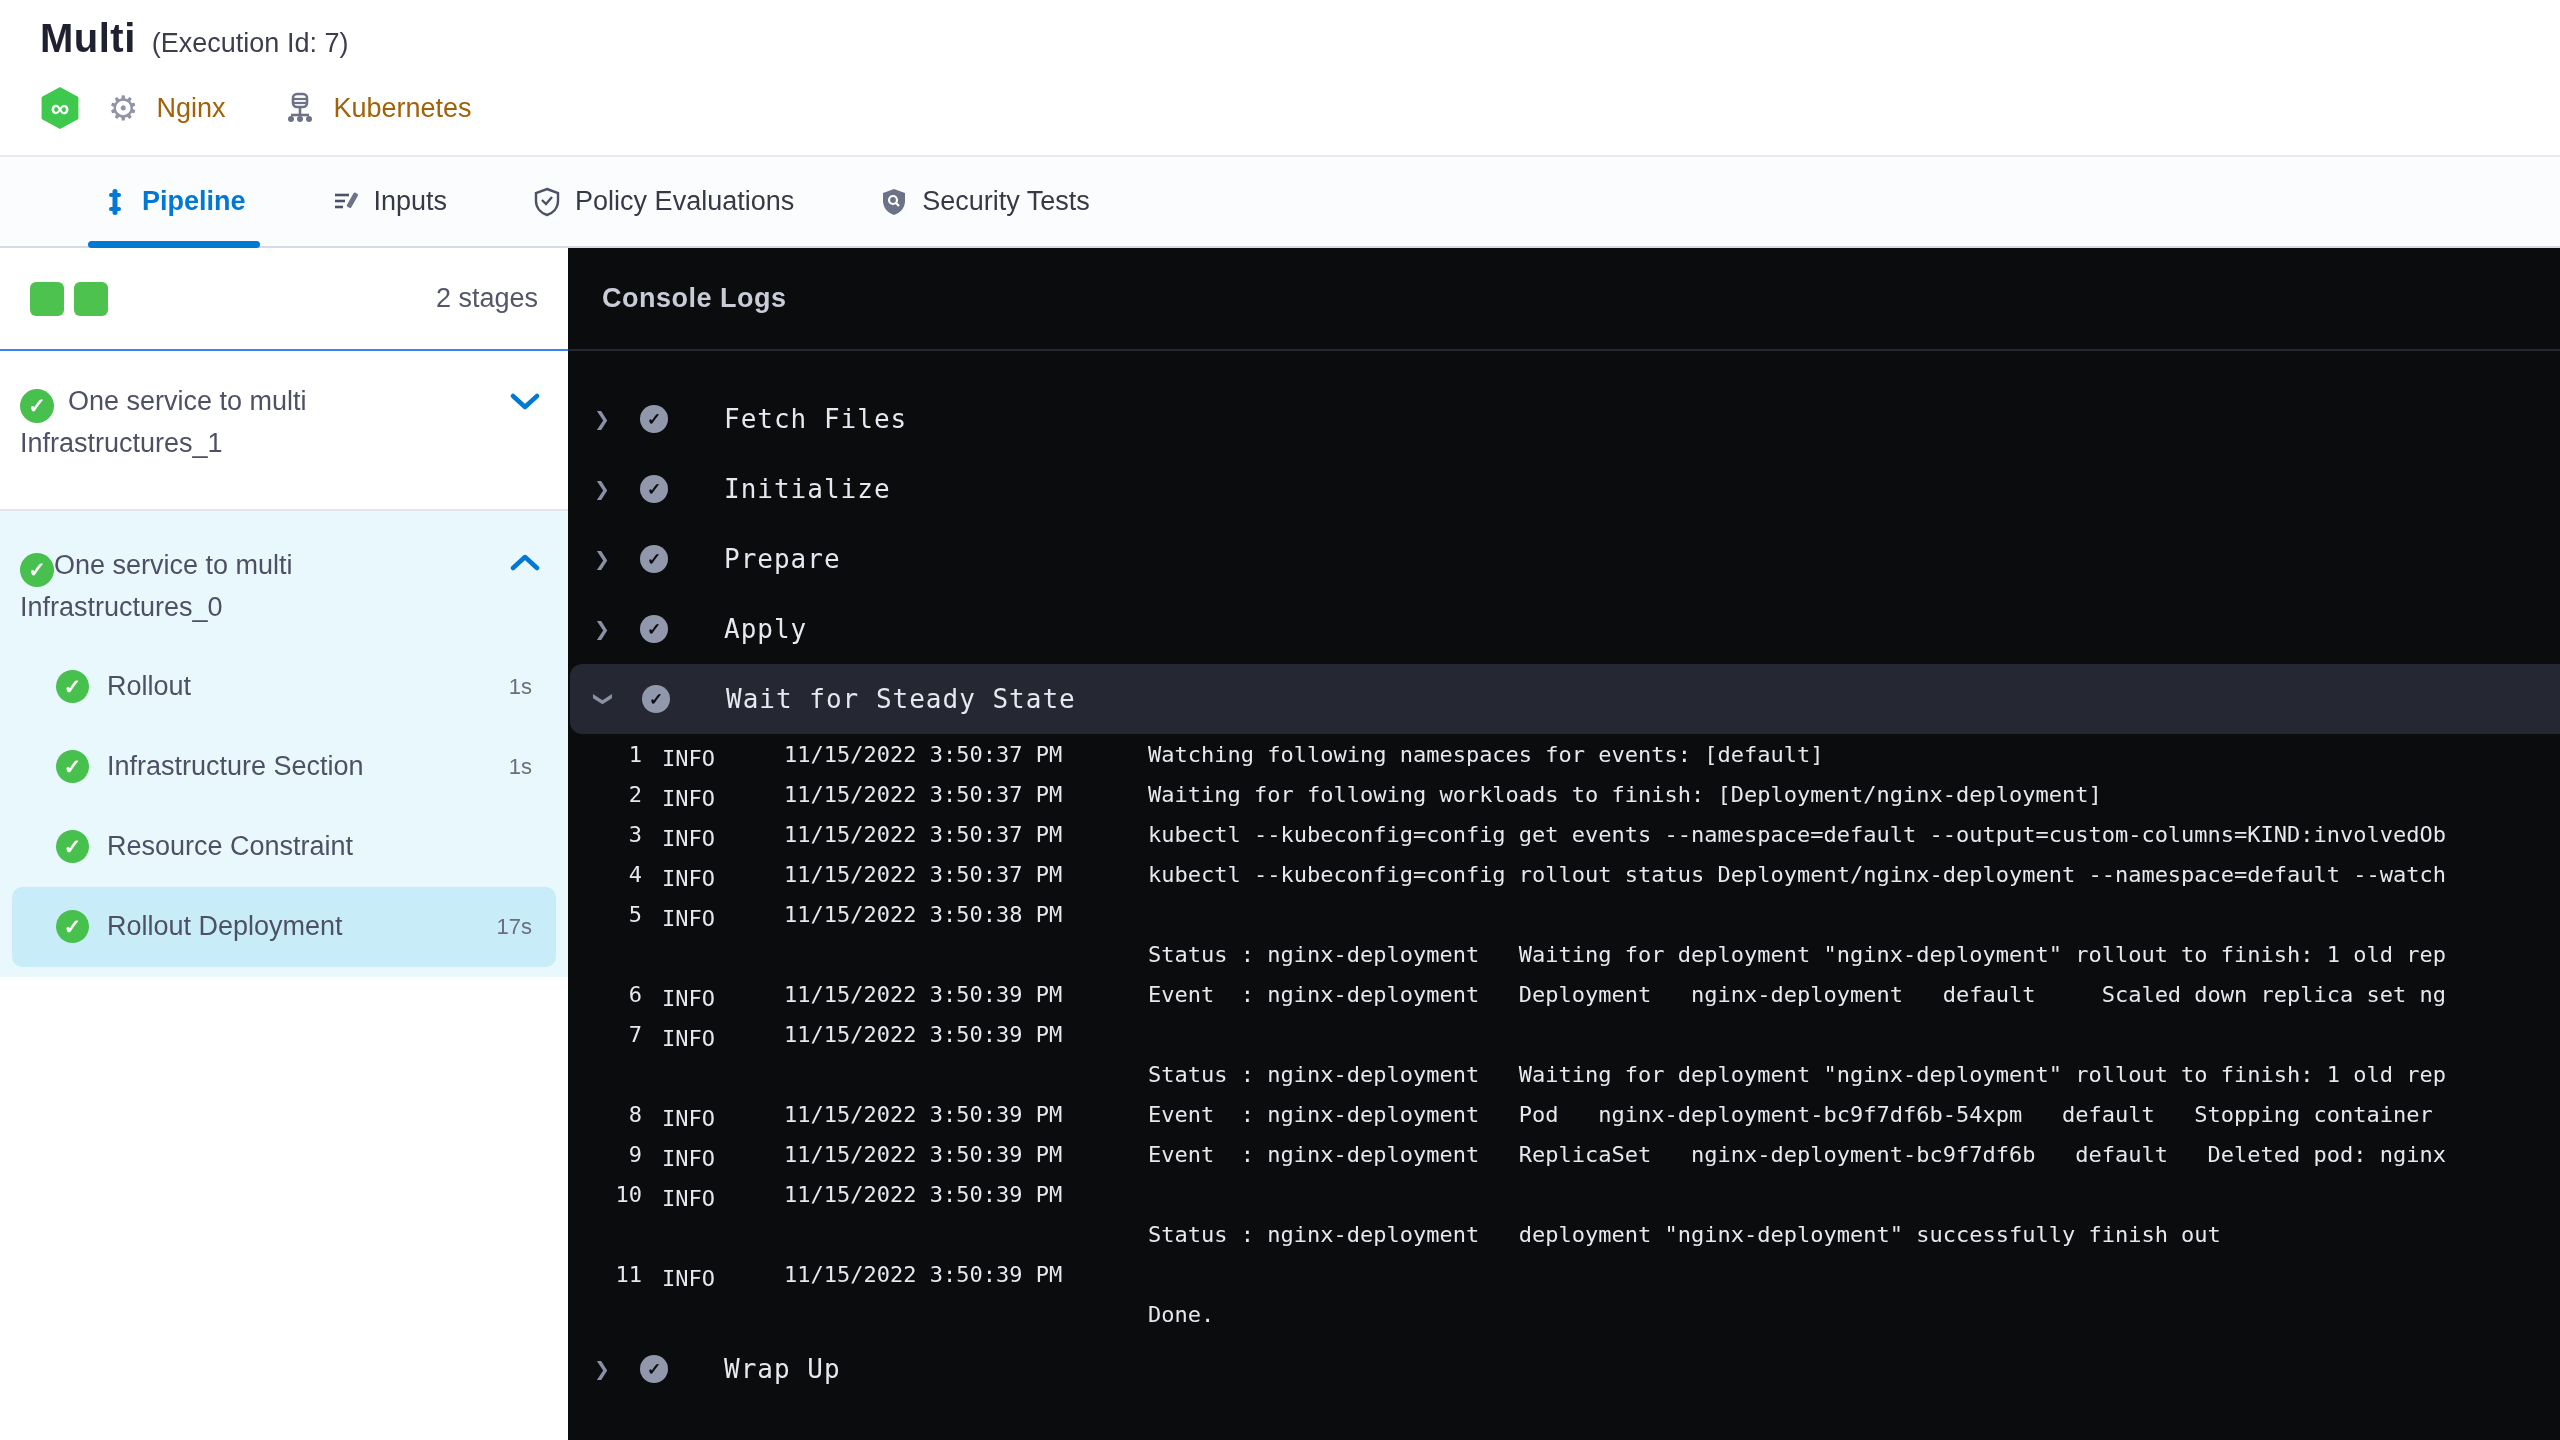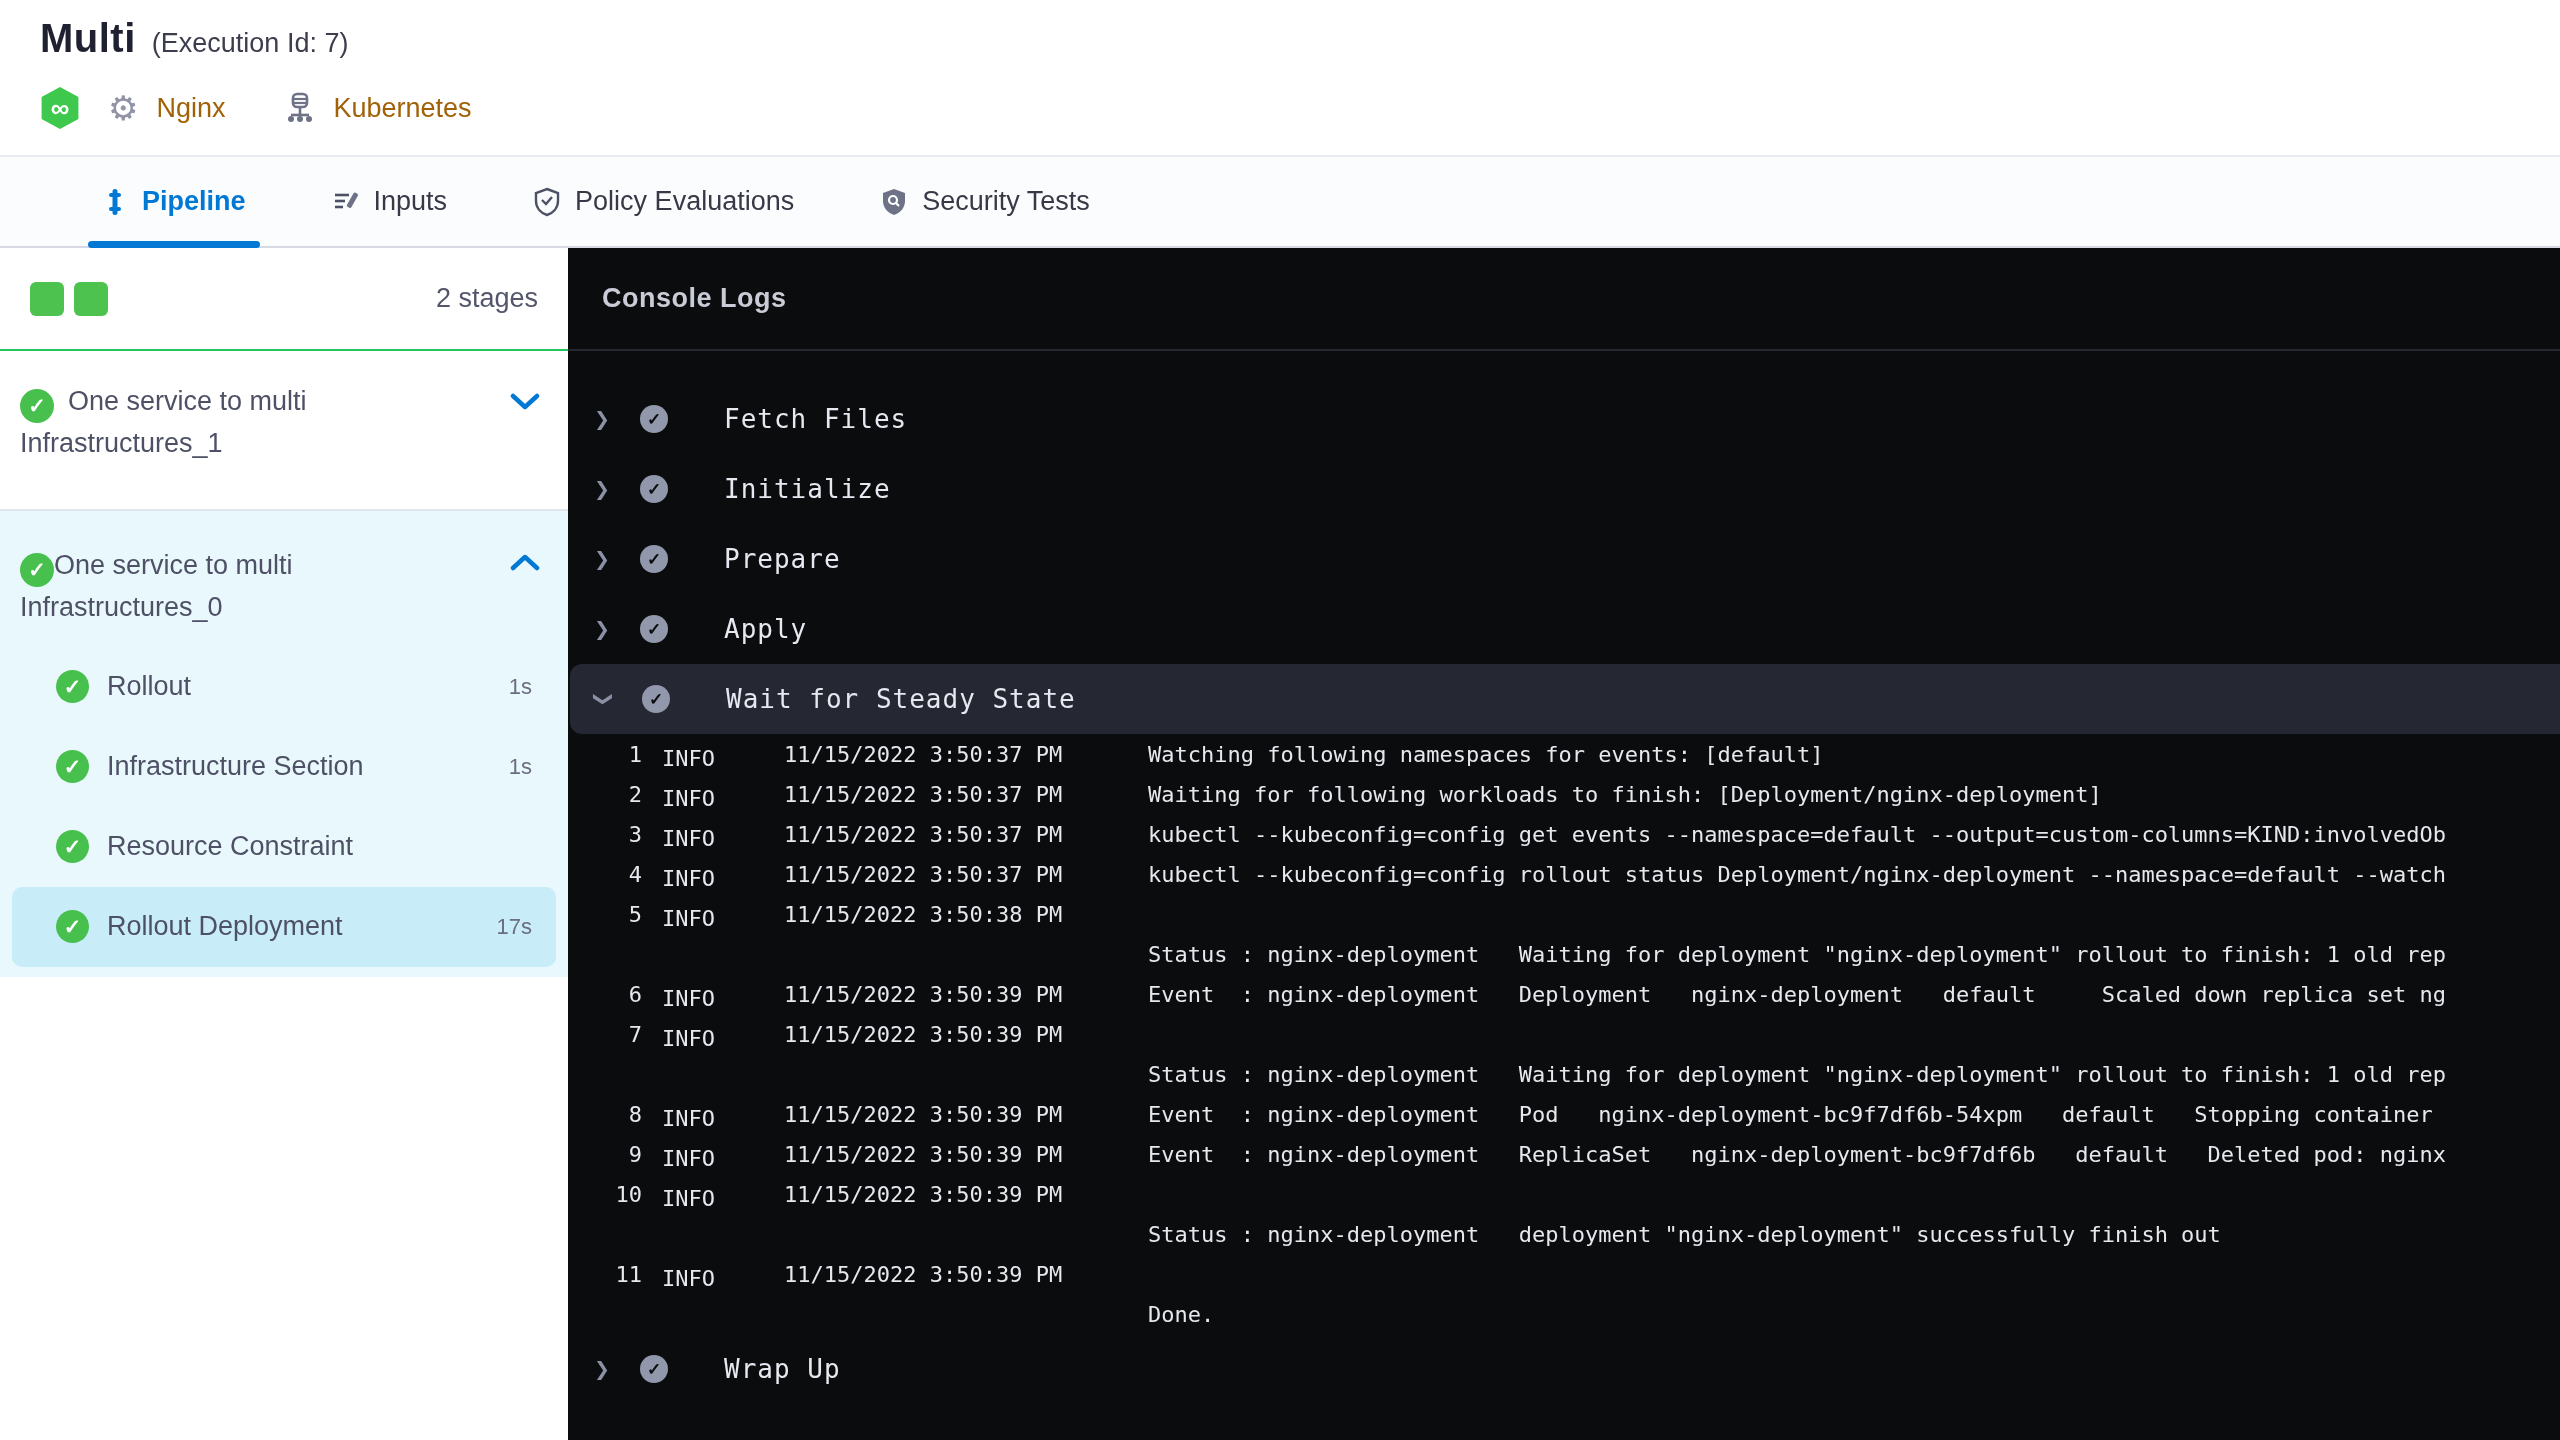--- a/index.html
+++ b/index.html
@@ -23,21 +23,21 @@
   .tab { display:flex; align-items:center; gap:14px; font-size:27px; color:#383946; height:100%; position:relative; cursor:pointer; padding:0 10px; }
   .tab .t-ic { display:flex; }
   .tab.active { color:#0278d5; font-weight:bold; }
   .tab.active::after { content:""; position:absolute; left:-4px; right:-4px; bottom:-2px; height:7px; background:#0278d5; border-radius:4px; }
 
   
   .content { flex:1; display:flex; min-height:0; }
 
   
   .sidebar { width:568px; flex:none; background:#ffffff; display:flex; flex-direction:column; }
-  .stages-summary { height:103px; border-bottom:2px solid #22c55e; display:flex; align-items:center; padding:8px 30px; }
+  .stages-summary { height:103px; border-bottom:2px solid #3b82f6; display:flex; align-items:center; padding:8px 30px; }
   .sq { width:34px; height:34px; border-radius:6px; background:#4dc24f; margin-right:10px; }
   .stage-count { margin-left:auto; font-size:27px; color:#54566b; }
 
   .check { display:inline-flex; width:34px; height:34px; border-radius:50%; background:#47c04e; color:#fff; align-items:center; justify-content:center; font-size:21px; font-weight:bold; vertical-align:middle; flex:none; }
   .stage-row { position:relative; padding:30px 90px 46px 20px; border-bottom:2px solid #e2e4ee; cursor:pointer; }
   .stage-name { font-size:27px; color:#4e5166; line-height:40px; max-width:360px; display:inline; }
   .stage-row .check { margin-right:14px; }
   .chev { position:absolute; right:28px; top:42px; }
 
   .stage-expanded { background:#e9f8fc; padding-bottom:10px; }

